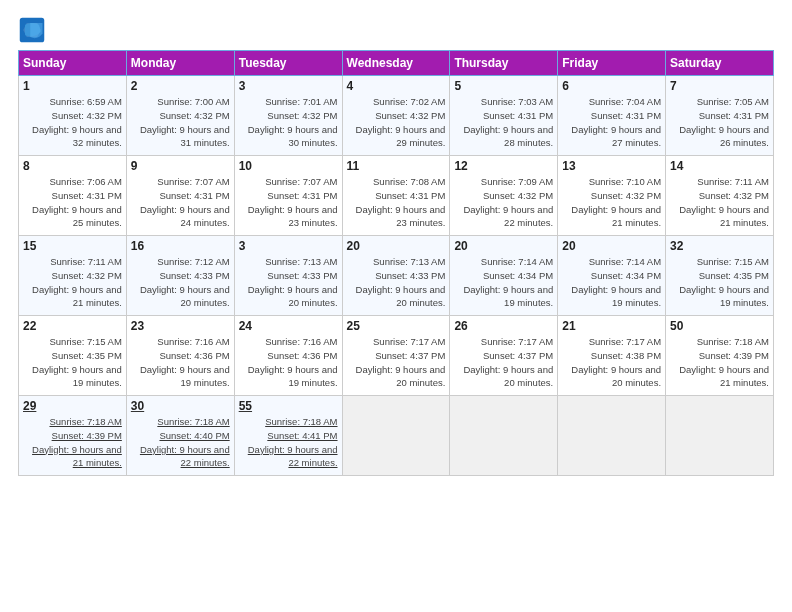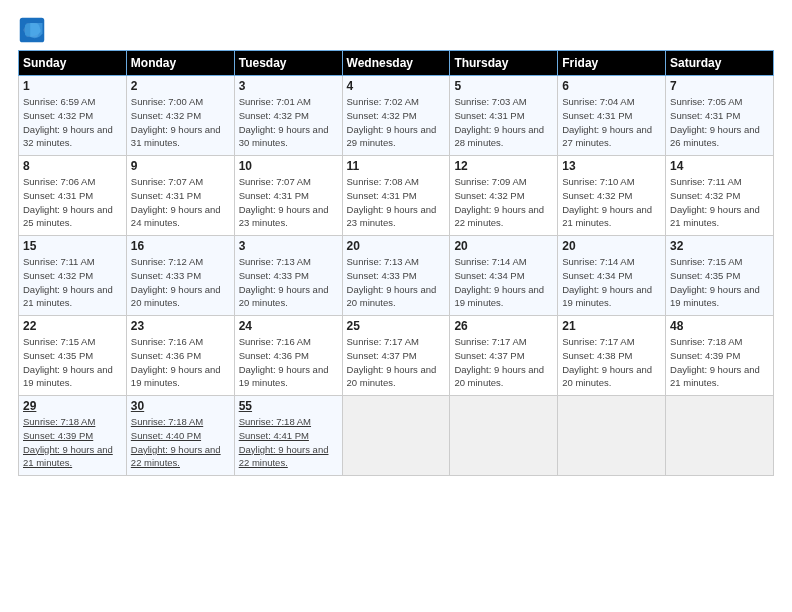--- a/index.html
+++ b/index.html
@@ -52,21 +52,21 @@
       color: #333;
       margin-top: 2px;
     }
     .calendar {
       width: 100%;
       border-collapse: collapse;
       margin-top: 6px;
       table-layout: fixed;
     }
     .calendar thead th {
-      background: #000000;
+      background: #a21caf;
       color: #fff;
       font-size: 12px;
       font-weight: bold;
       padding: 5px 4px;
       text-align: left;
       border: 1px solid #6aaae0;
     }
     .calendar tbody td {
       vertical-align: top;
       border: 1px solid #ccc;
@@ -85,20 +85,21 @@
     .day-num {
       font-size: 12px;
       font-weight: bold;
       color: #222;
       display: block;
       margin-bottom: 2px;
     }
     .day-info {
       line-height: 1.45;
       color: #444;
+      text-align: right;
     }
     .empty-cell {
       background: #f0f0f0 !important;
     }
     .last-row td {
       height: 68px;
       text-decoration: underline;
     }
   </style>
 </head>
@@ -246,21 +247,21 @@
           </td>
           <td>
             <span class="day-num">26</span>
             <div class="day-info">Sunrise: 7:17 AM<br>Sunset: 4:37 PM<br>Daylight: 9 hours and 20 minutes.</div>
           </td>
           <td>
             <span class="day-num">21</span>
             <div class="day-info">Sunrise: 7:17 AM<br>Sunset: 4:38 PM<br>Daylight: 9 hours and 20 minutes.</div>
           </td>
           <td>
-            <span class="day-num">48</span>
+            <span class="day-num">50</span>
             <div class="day-info">Sunrise: 7:18 AM<br>Sunset: 4:39 PM<br>Daylight: 9 hours and 21 minutes.</div>
           </td>
         </tr>
         <tr class="last-row">
           <td>
             <span class="day-num">29</span>
             <div class="day-info">Sunrise: 7:18 AM<br>Sunset: 4:39 PM<br>Daylight: 9 hours and 21 minutes.</div>
           </td>
           <td>
             <span class="day-num">30</span>

